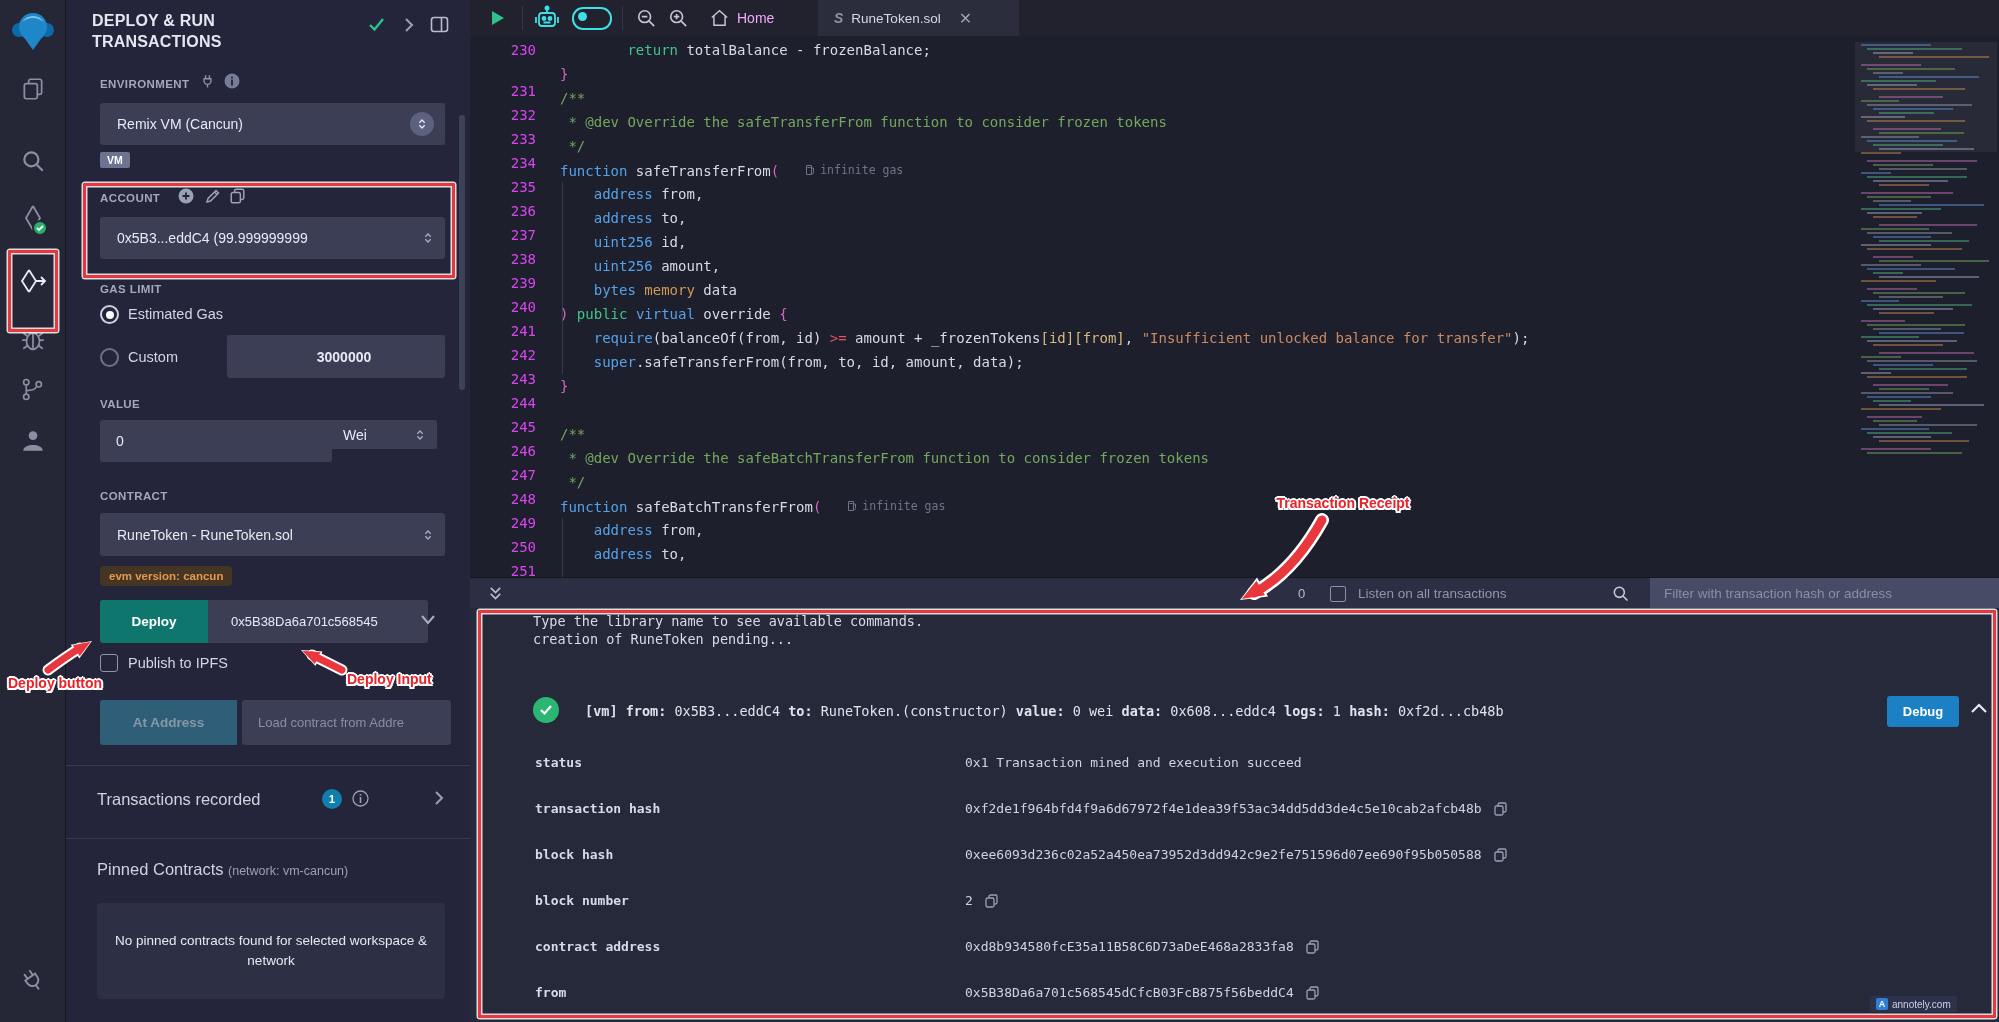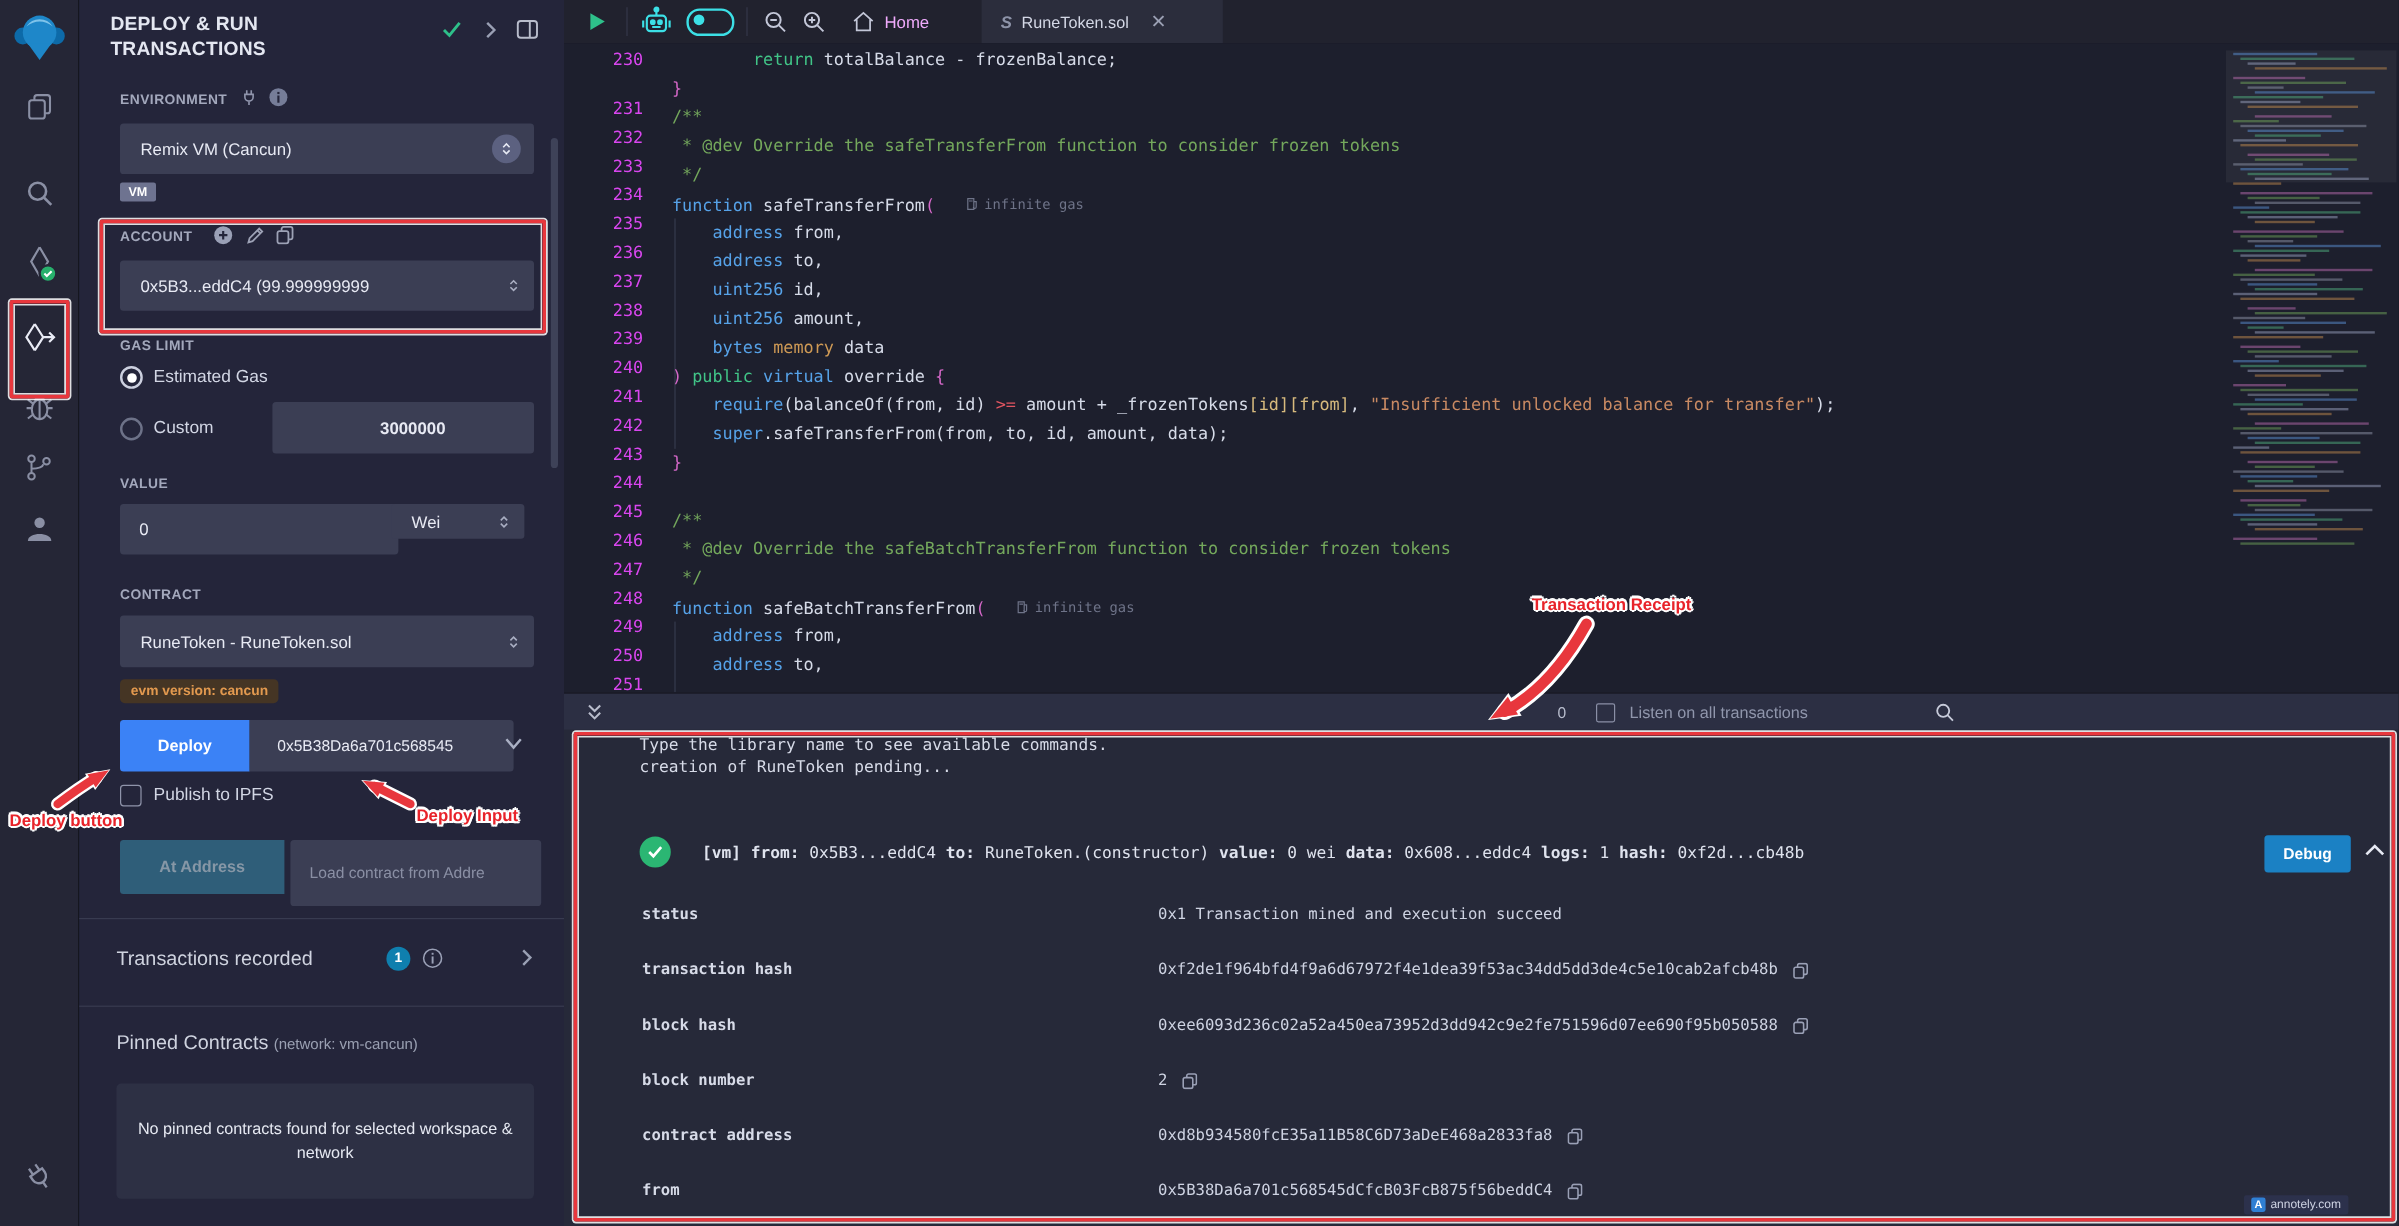--- a/index.html
+++ b/index.html
@@ -22,24 +22,24 @@
   .panel-div{position:absolute;left:0;width:404px;height:1px;background:#383b50;}
   input.flat{border:none;outline:none;background:#3b3e54;border-radius:3px;color:#e8eaf4;font-size:14px;padding:0 0 0 16px;font-family:"Liberation Sans",sans-serif;}
   .radio{position:absolute;width:15px;height:15px;border-radius:50%;}
   .radio.on{border:2px solid #ccd0df;}
   .radio.on::after{content:"";position:absolute;left:3.5px;top:3.5px;width:8px;height:8px;border-radius:50%;background:#fff;}
   .radio.off{border:2px solid #6d7288;}
   .rlabel{position:absolute;font-size:14.5px;color:#d2d6e4;}
   .chk{position:absolute;width:16px;height:16px;border:1.5px solid #8f94aa;border-radius:3px;background:transparent;}
   #vm-badge{position:absolute;left:34px;background:#6e7390;color:#fff;font-size:10.5px;font-weight:700;border-radius:2px;padding:2px 7px;}
   #evm-badge{position:absolute;left:34px;background:#453524;color:#e2994f;font-size:11.5px;font-weight:700;border-radius:4px;padding:4px 9px;}
-  #deploy-btn{position:absolute;left:34px;top:600px;width:108px;height:43px;background:#3b82f6;border:none;border-radius:3px 0 0 3px;color:#fff;font-weight:700;font-size:13.5px;cursor:pointer;font-family:"Liberation Sans",sans-serif;}
+  #deploy-btn{position:absolute;left:34px;top:600px;width:108px;height:43px;background:#0f766e;border:none;border-radius:3px 0 0 3px;color:#fff;font-weight:700;font-size:13.5px;cursor:pointer;font-family:"Liberation Sans",sans-serif;}
   #deploy-input{position:absolute;left:142px;top:600px;width:197px;height:43px;border-radius:0 3px 3px 0;font-size:13px;padding-left:23px;}
   #ataddr-btn{position:absolute;left:34px;top:700px;width:137px;height:45px;background:#33718f;opacity:.75;border:none;border-radius:3px 0 0 3px;color:#a7bdca;font-weight:700;font-size:13.5px;font-family:"Liberation Sans",sans-serif;}
-  #ataddr-input{position:absolute;left:176px;top:700px;width:193px;height:55px;font-size:13px;}
+  #ataddr-input{position:absolute;left:176px;top:700px;width:193px;height:45px;font-size:13px;}
   #ataddr-input::placeholder,#filter-input::placeholder{color:#8a8fa4;}
   #pinned-box{position:absolute;left:31px;top:903px;width:318px;background:#2d3044;border-radius:4px;color:#e6e9f2;
       font-size:13.5px;text-align:center;padding:28px 15px;line-height:20px;}
   #panel-scroll{position:absolute;right:5px;top:115px;width:6px;height:275px;background:#3e4258;border-radius:3px;}
   .icbtn{display:inline-flex;cursor:pointer;}
 
   
   #tabbar{left:470px;top:0;width:1529px;height:36px;background:#21222e;border-bottom:1px solid #14151f;}
   .tb-it{position:absolute;top:0;height:36px;display:flex;align-items:center;}
   .tb-sep{position:absolute;top:6px;width:1px;height:24px;background:#34374a;}
@@ -477,20 +477,21 @@
   </span>
   <span class="cnt">0</span>
   <span class="lchk"></span>
   <span class="llbl">Listen on all transactions</span>
   <span class="abs icbtn" style="left:1142px;top:7px">
     <svg width="17" height="17" viewBox="0 0 22 22" stroke="#c7cbda" fill="none" stroke-width="2">
         <circle cx="9.5" cy="9.5" r="6.5"></circle>
         <path d="M14.5 14.5 L20 20"></path>
       </svg>
   </span>
+  <input id="filter-input" placeholder="Filter with transaction hash or address" style="">
 </div>
 
 <div id="terminal" class="abs">
   <div class="tline" style="top:5px">Type the library name to see available commands.</div>
   <div class="tline" style="top:23px">creation of RuneToken pending...</div>
   <div class="abs" style="left:63px;top:89px;width:26px;height:26px;border-radius:50%;background:#2bb673;display:flex;align-items:center;justify-content:center">
     <svg width="14" height="12" viewBox="0 0 14 12" stroke="#fff" stroke-width="2.2" fill="none">
         <path d="M2 6 l3.5 3.5 L12 2"></path>
       </svg>
   </div>

